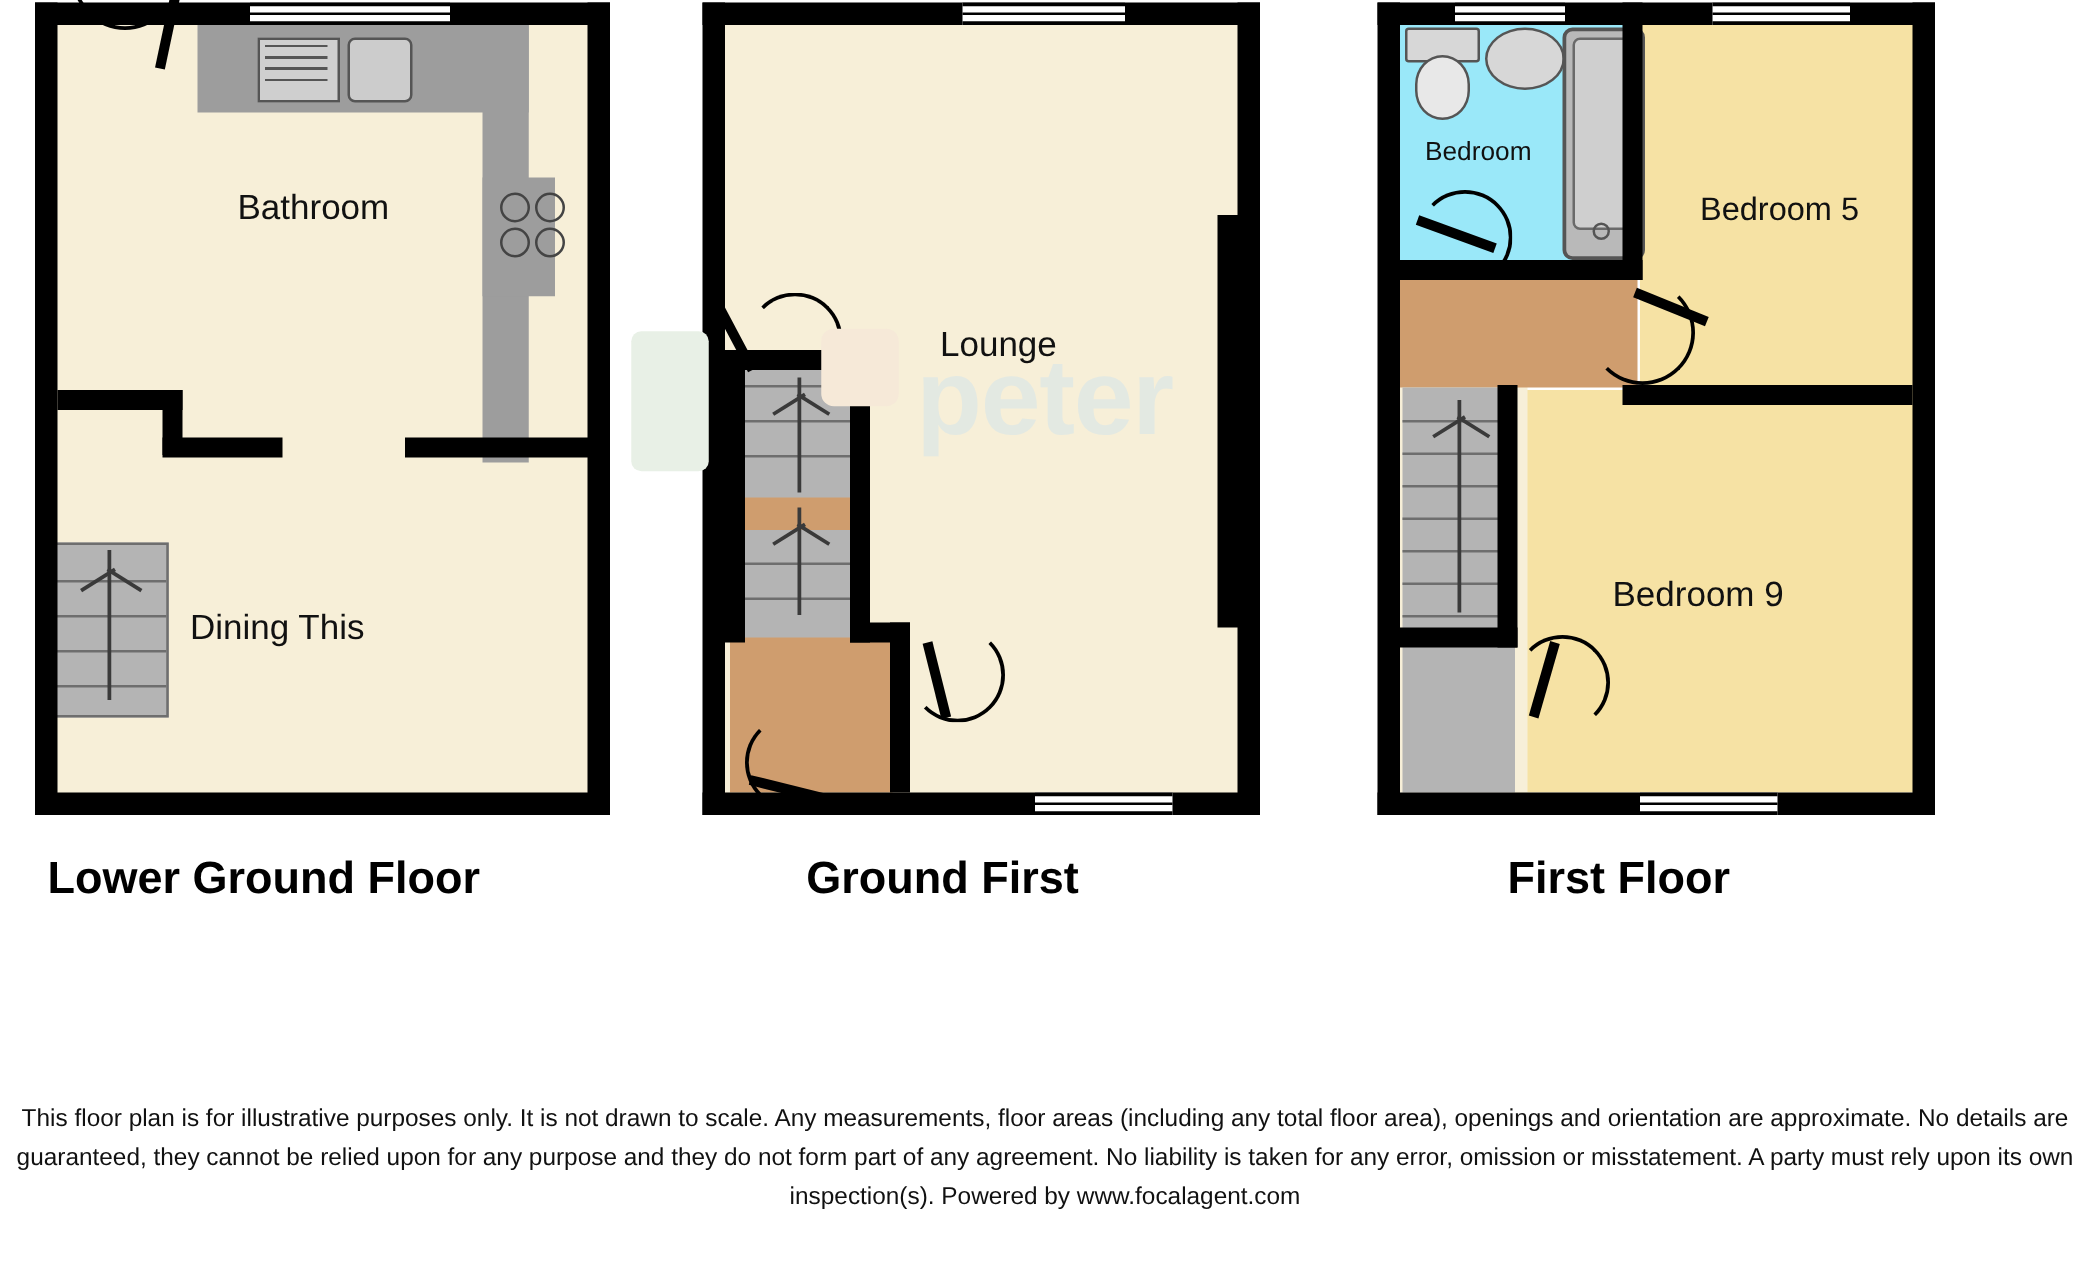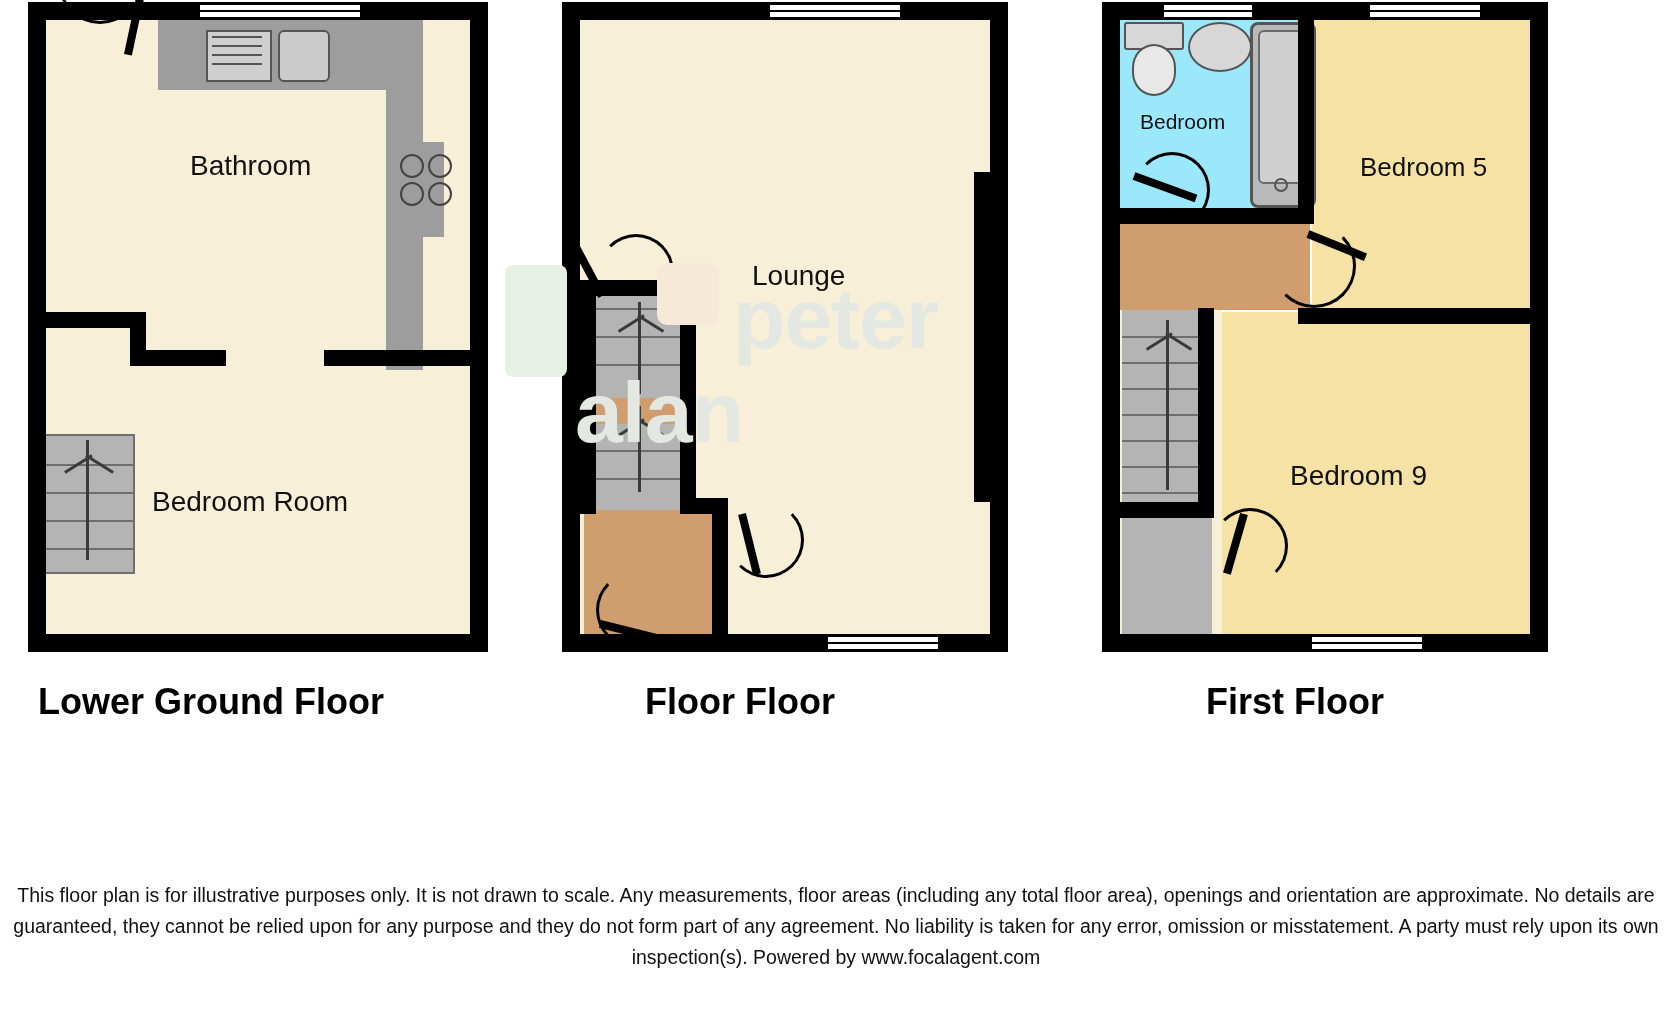--- a/index.html
+++ b/index.html
@@ -77,21 +77,21 @@
   <div class="wall" style="left:102px;top:310px;width:16px;height:52px;"></div>
   <div class="wall" style="left:102px;top:348px;width:96px;height:16px;"></div>
   <div class="wall" style="left:296px;top:348px;width:148px;height:16px;"></div>
 
   <div class="window" style="left:172px;top:0px;width:160px;height:18px;"></div>
 
   <div class="door" style="left:30px;top:-62px;width:84px;height:84px;border-color:#000;border-top-color:transparent;border-right-color:transparent;border-radius:50%;"></div>
   <div style="position:absolute;left:108px;top:-4px;width:8px;height:58px;background:#000;transform:rotate(12deg);transform-origin:top center;"></div>
 
   <div class="label" style="left:162px;top:148px;font-size:28px;">Bathroom</div>
-  <div class="label" style="left:124px;top:484px;font-size:28px;">Bedroom Room</div>
+  <div class="label" style="left:124px;top:484px;font-size:28px;">Dining This</div>
 </div>
 
 <div class="floor-title" style="left:38px;top:681px;">Lower Ground Floor</div>
 
 <div class="plan" style="left:562px;top:2px;width:446px;height:650px;">
 
   <div class="room cream" style="left:10px;top:8px;width:424px;height:625px;"></div>
 
   <div class="lgrey" style="position:absolute;left:22px;top:278px;width:112px;height:232px;"></div>
   <div class="stairs" style="left:22px;top:278px;width:112px;height:118px;border:none;">
@@ -132,21 +132,21 @@
 
   <div class="door" style="left:166px;top:500px;width:76px;height:76px;border-color:#000;border-top-color:transparent;border-left-color:transparent;"></div>
   <div style="position:absolute;left:176px;top:512px;width:8px;height:62px;background:#000;transform:rotate(-14deg);transform-origin:top center;"></div>
 
   <div class="door" style="left:34px;top:570px;width:76px;height:76px;border-color:#000;border-top-color:transparent;border-right-color:transparent;"></div>
   <div style="position:absolute;left:38px;top:618px;width:66px;height:8px;background:#000;transform:rotate(14deg);transform-origin:left center;"></div>
 
   <div class="label" style="left:190px;top:258px;font-size:28px;">Lounge</div>
 </div>
 
-<div class="floor-title" style="left:645px;top:681px;">Floor Floor</div>
+<div class="floor-title" style="left:645px;top:681px;">Ground First</div>
 
 <div class="plan" style="left:1102px;top:2px;width:446px;height:650px;">
 
   <div class="room cyan" style="left:10px;top:8px;width:200px;height:212px;"></div>
   <div class="room yellow" style="left:210px;top:8px;width:224px;height:312px;"></div>
   <div class="room yellow" style="left:108px;top:310px;width:326px;height:322px;"></div>
   <div class="room cream" style="left:10px;top:220px;width:110px;height:412px;"></div>
 
   <div style="position:absolute;left:22px;top:20px;width:56px;height:24px;background:#d7d7d7;border:2px solid #555;border-radius:3px;"></div>
   <div style="position:absolute;left:30px;top:42px;width:40px;height:48px;background:#e8e8e8;border:2px solid #555;border-radius:50%/45%;"></div>
@@ -197,16 +197,15 @@
   <div class="label" style="left:258px;top:150px;font-size:26px;">Bedroom 5</div>
   <div class="label" style="left:188px;top:458px;font-size:28px;">Bedroom 9</div>
 </div>
 
 <div class="floor-title" style="left:1206px;top:681px;">First Floor</div>
 
 <div class="wm">
   <div style="position:absolute;left:0px;top:10px;width:62px;height:112px;background:#e8f0e6;border-radius:8px;"></div>
   <div style="position:absolute;left:152px;top:8px;width:62px;height:62px;background:#f6e9d8;border-radius:10px;"></div>
   <div class="wtext" style="left:228px;top:14px;">peter</div>
-  <div class="wtext" style="left:70px;top:108px;">alan</div>
 </div>
 
 <div class="disclaimer">This floor plan is for illustrative purposes only. It is not drawn to scale. Any measurements, floor areas (including any total floor area), openings and orientation are approximate. No details are guaranteed, they cannot be relied upon for any purpose and they do not form part of any agreement. No liability is taken for any error, omission or misstatement. A party must rely upon its own inspection(s). Powered by www.focalagent.com</div>
 
 </body></html>

